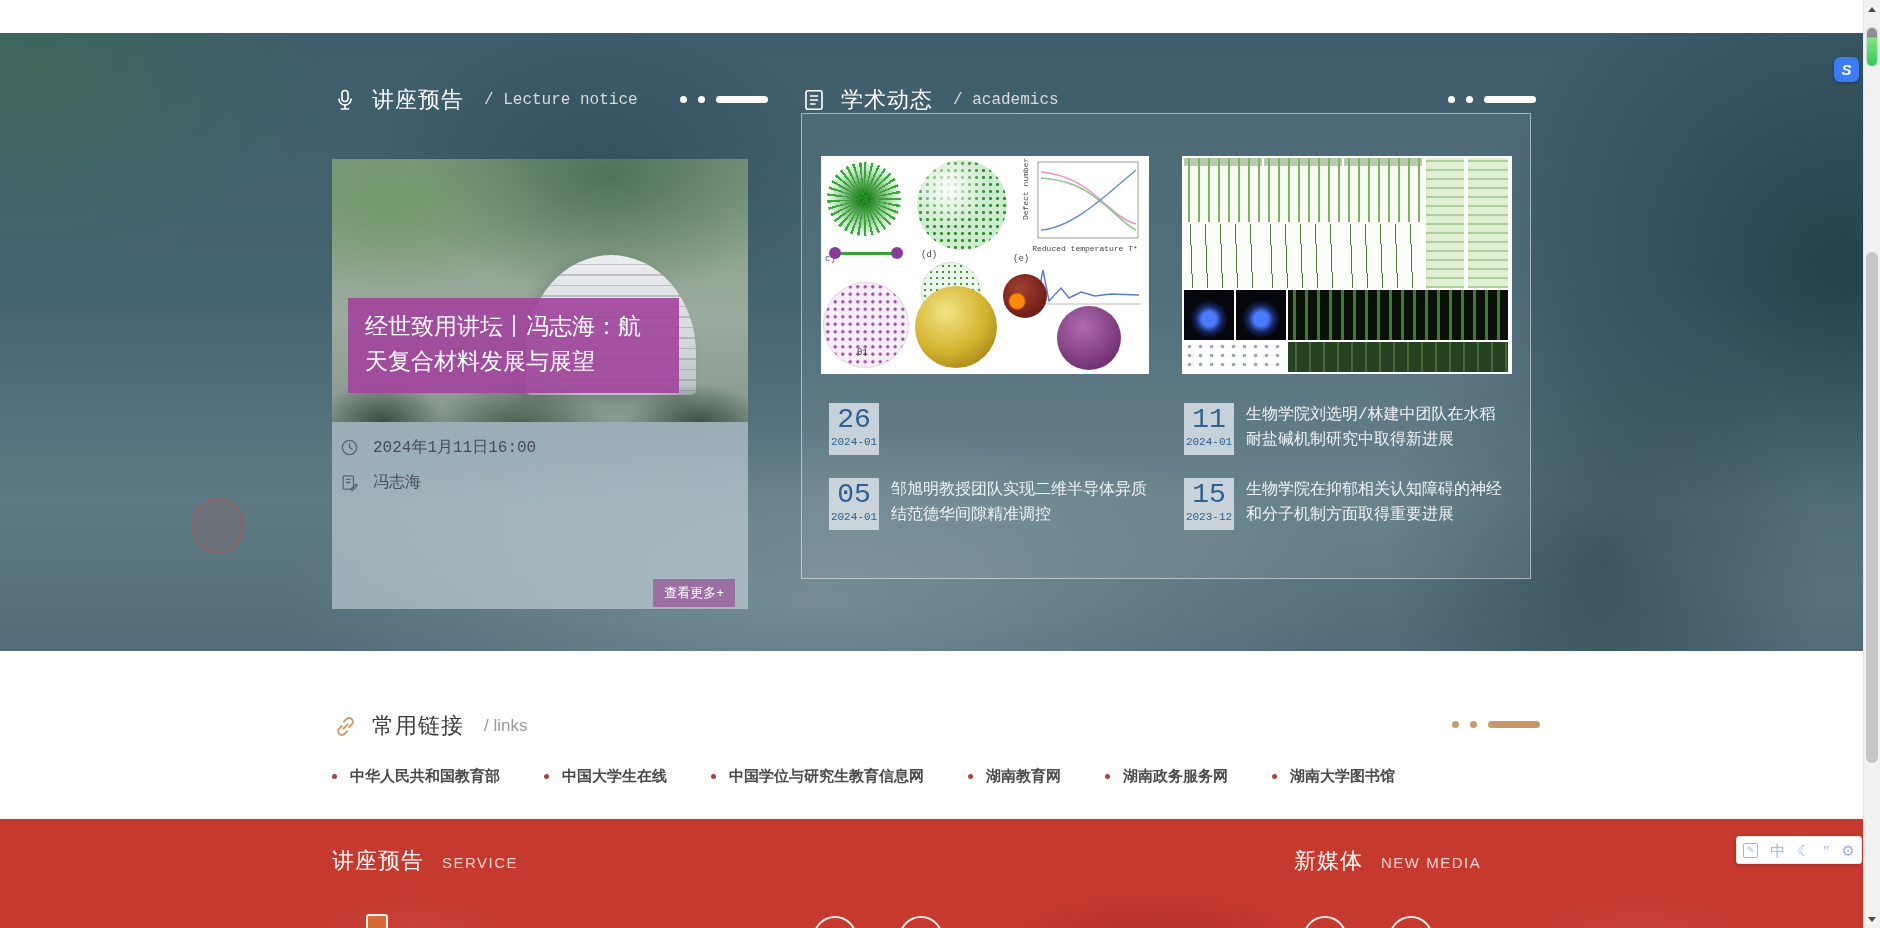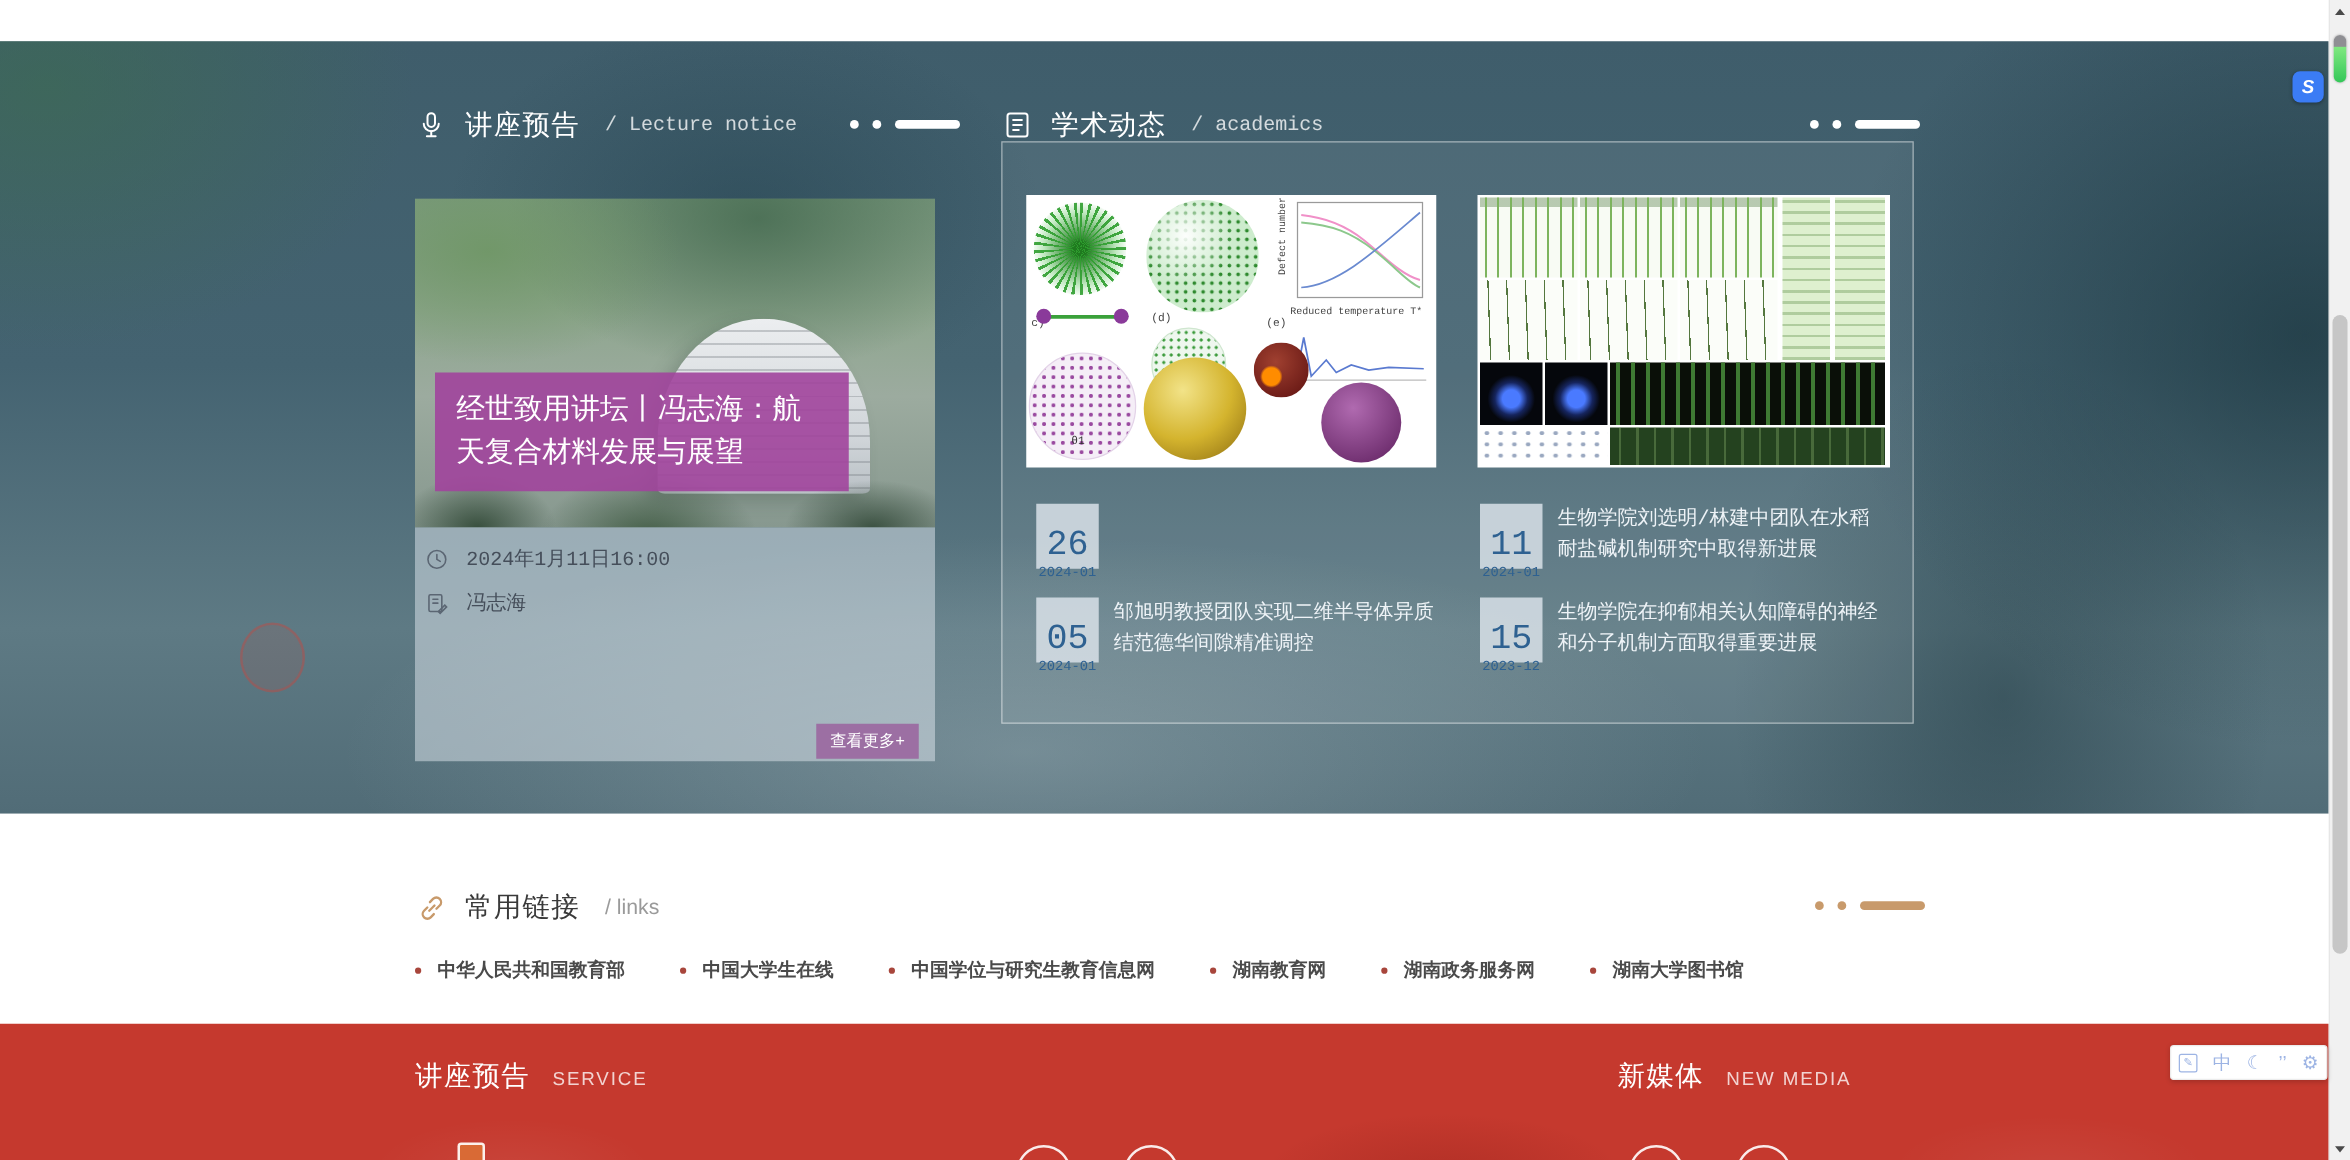--- a/index.html
+++ b/index.html
@@ -120,21 +120,21 @@
     background-image:radial-gradient(circle at 50% 58%, #4a7aff 0 7px, #16255e 13px, rgba(0,0,0,0) 19px); }
   .t-rice { background-color:#0a0f08;
     background-image:repeating-linear-gradient(90deg, rgba(0,0,0,0) 0 5px, #3f7a33 5px 8px, rgba(0,0,0,0) 8px 12px); }
   .t-blot { background-color:#fff;
     background-image:radial-gradient(#9aa8c0 1.6px, transparent 2.2px); background-size:11px 9px; }
   .t-field { background-color:#24421f;
     background-image:repeating-linear-gradient(90deg, rgba(0,0,0,0) 0 7px, rgba(140,180,110,.35) 7px 9px, rgba(0,0,0,0) 9px 14px); }
 
   
   .news-item { position:absolute; width:330px; display:flex; gap:12px; cursor:pointer; }
-  .n-badge { flex:0 0 50px; height:52px; background:rgba(216,224,232,.85); text-align:center; padding-top:19px; }
+  .n-badge { flex:0 0 50px; height:52px; background:rgba(216,224,232,.85); text-align:center; padding-top:2px; }
   .n-day { font-size:28px; line-height:1.1; color:#2e6191; font-weight:500; }
   .n-date { font-size:11px; color:#2e6191; }
   .n-title { width:262px; font-size:16px; line-height:1.55; color:#eef3f7; }
 
   .seal { position:absolute; left:192px; top:465px; width:52px; height:56px; border-radius:50%;
     border:2px solid rgba(205,70,60,.35); background:rgba(205,70,60,.12); }
 
   
   .links-section { position:absolute; left:0; top:651px; width:1863px; height:168px; background:#fff; }
   .links-header { position:absolute; left:332px; top:60px; display:flex; align-items:center; gap:14px; }

